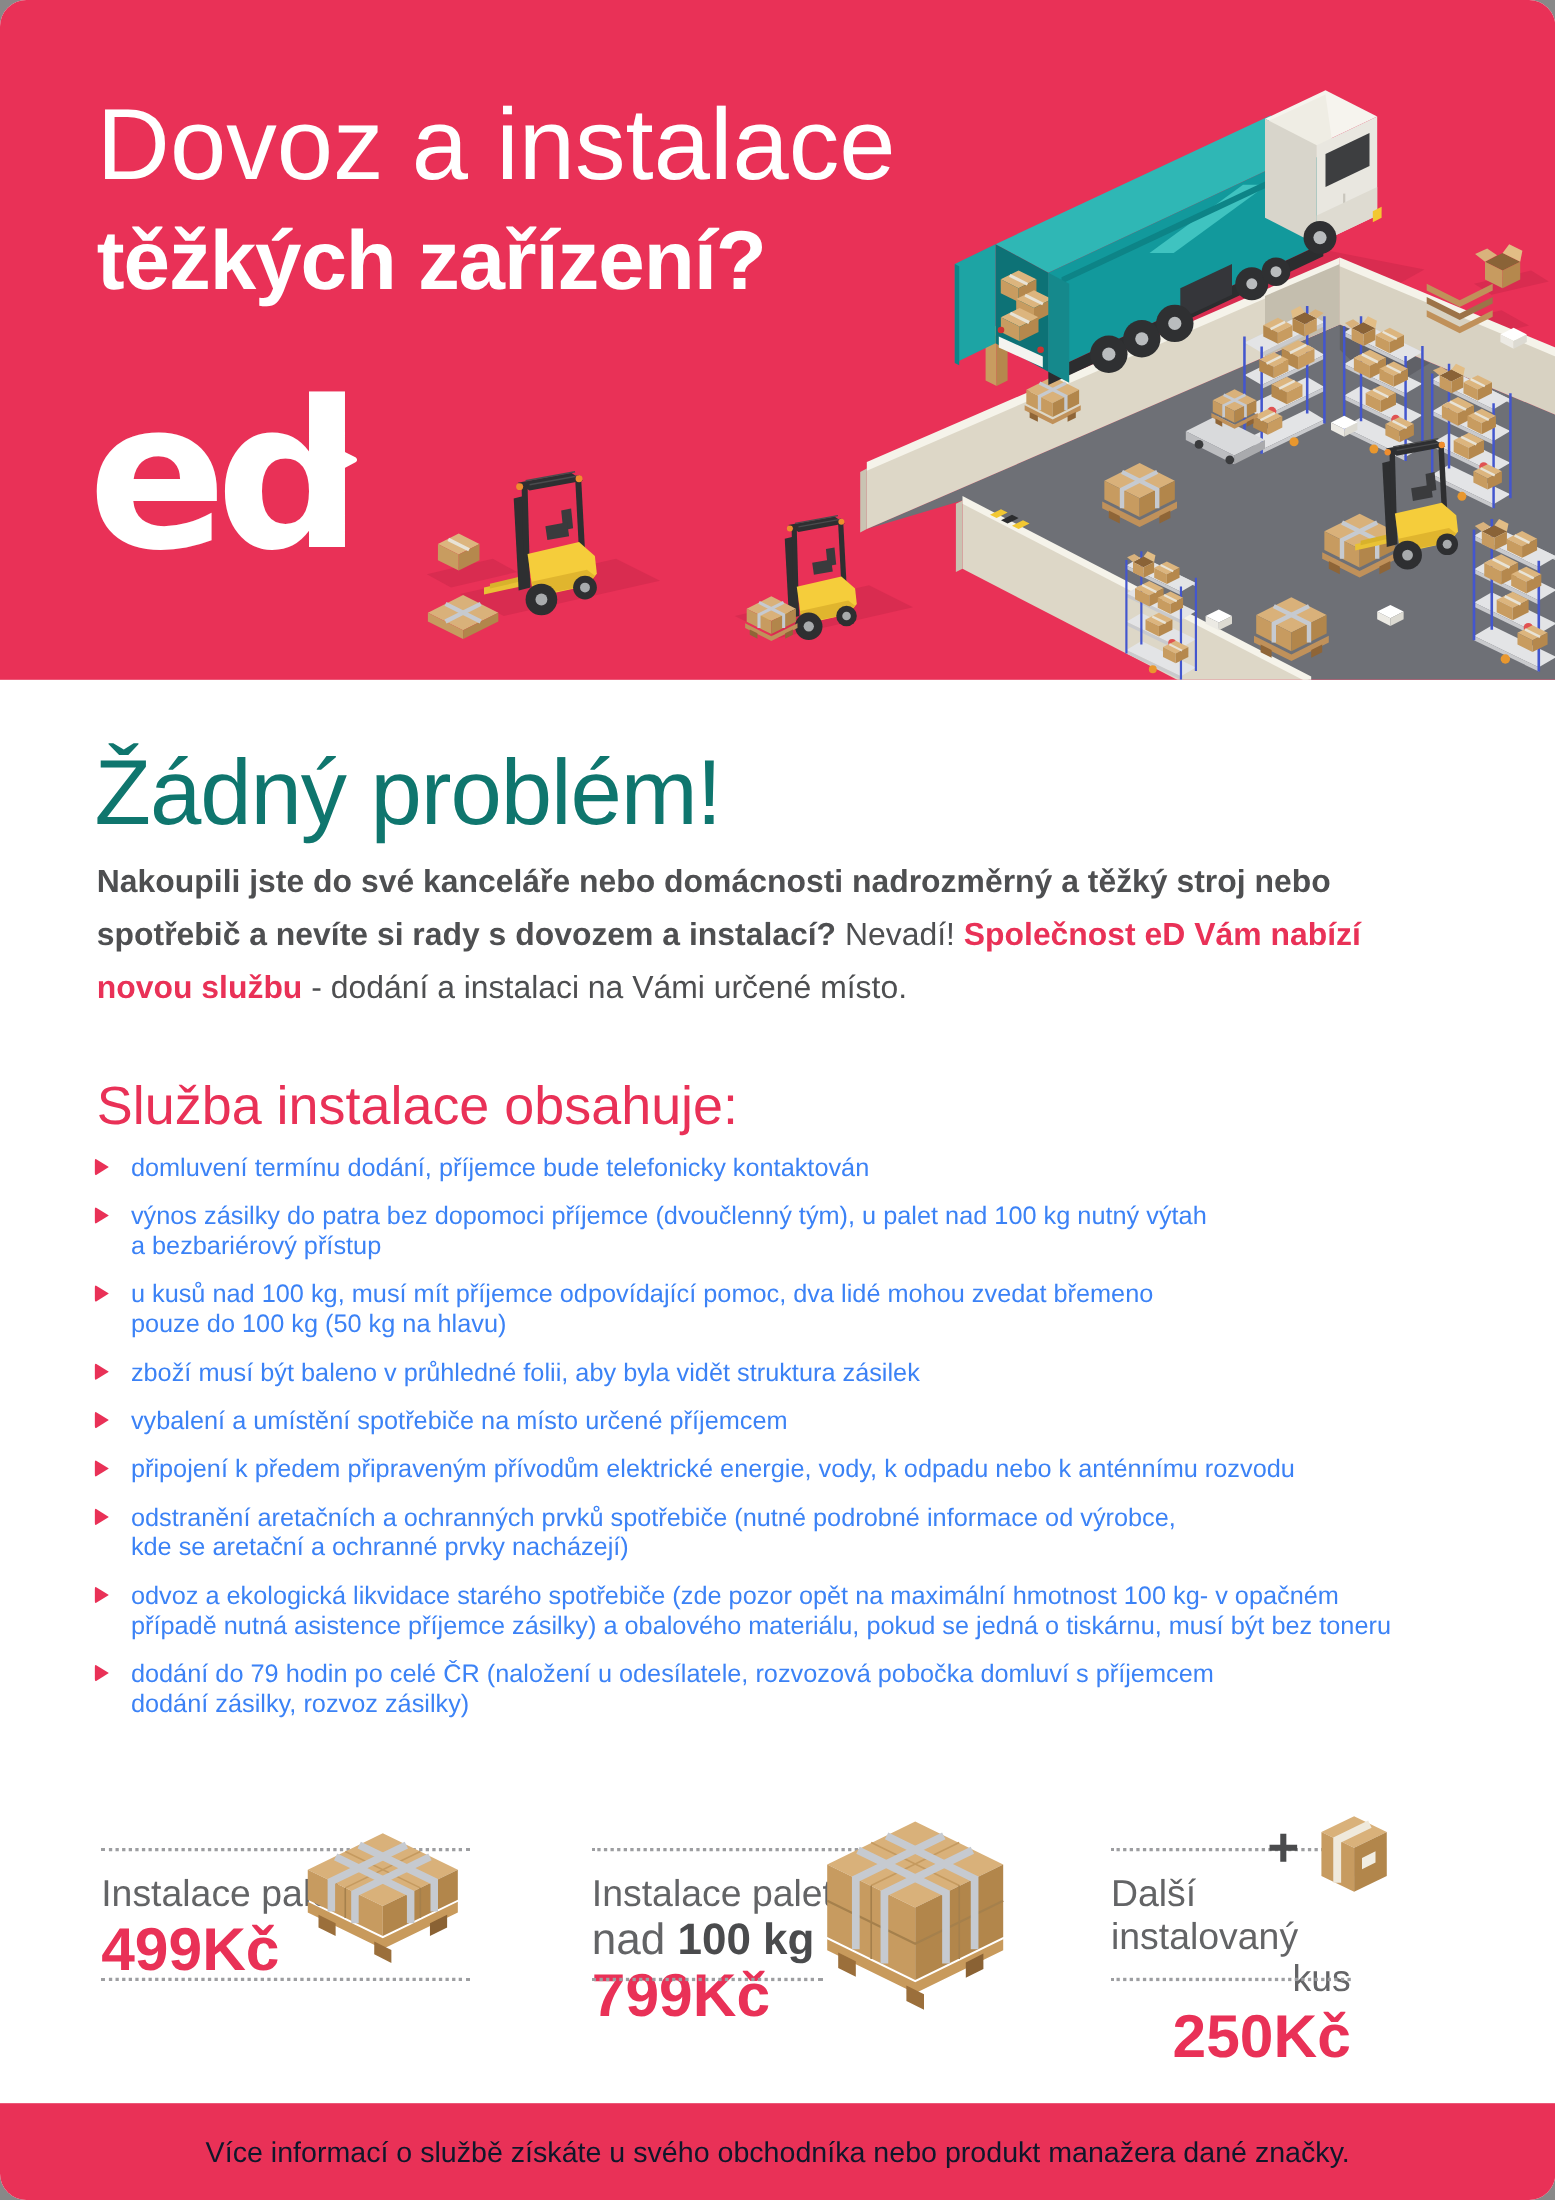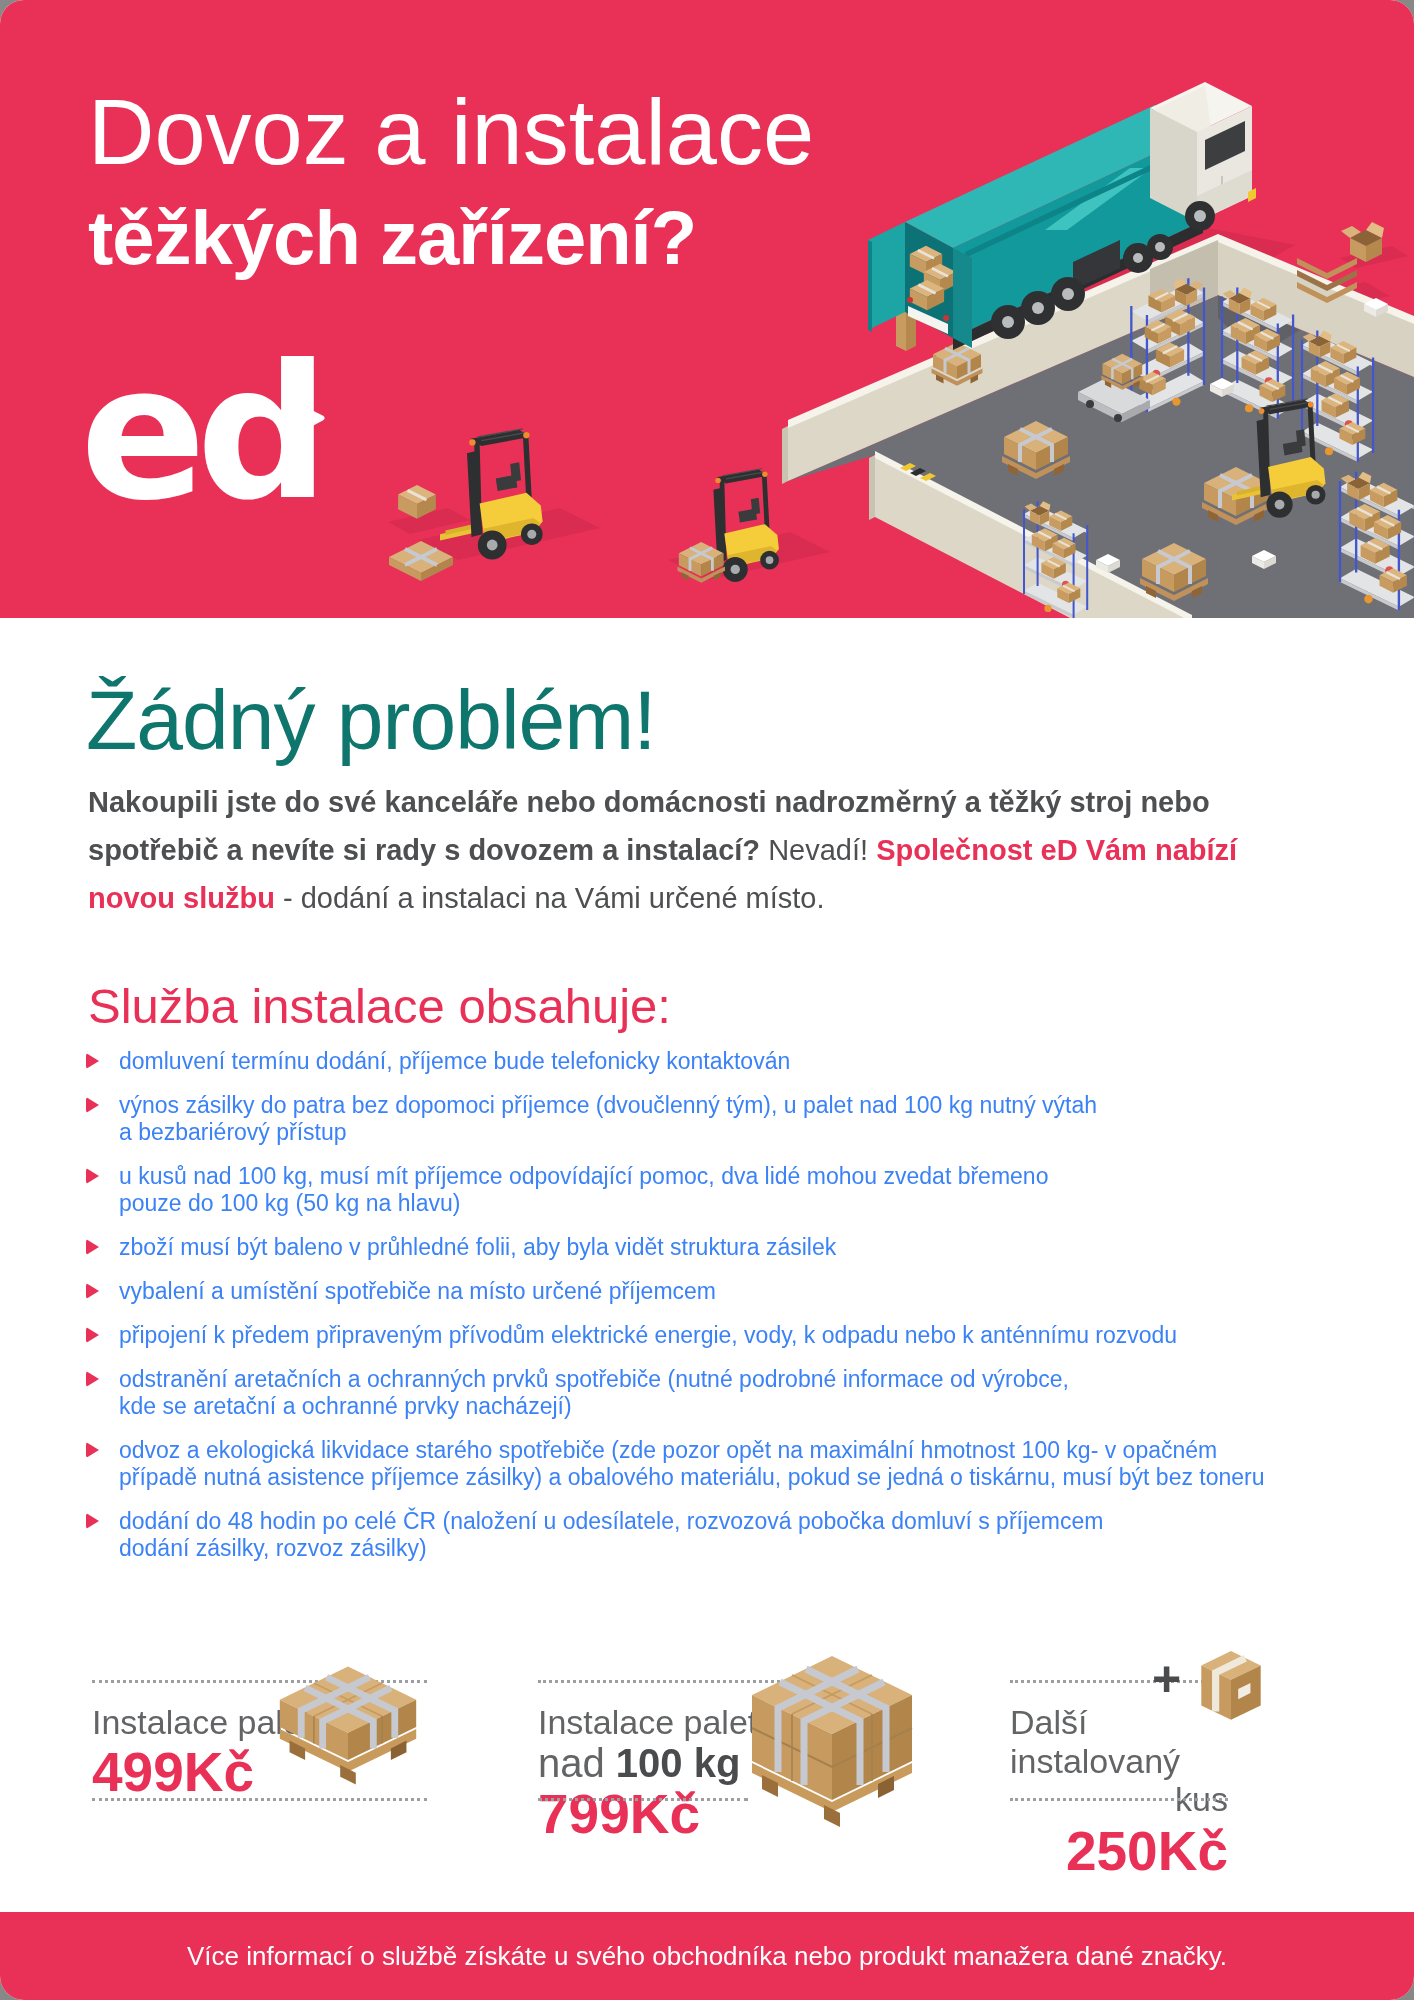--- a/index.html
+++ b/index.html
@@ -44,21 +44,21 @@
   .kus-row{margin-top:0px;text-align:right;}
   .kus{font-size:34px;color:#636466;}
   .price-inline{font-size:55px;font-weight:700;color:#e93157;}
   .plus{position:absolute;left:1152px;top:1650px;font-size:50px;font-weight:700;color:#4a4b4d;z-index:2;}
   .pal1{position:absolute;left:272px;top:1660px;z-index:2;}
   .pal2{position:absolute;left:744px;top:1650px;z-index:2;}
   .box3{position:absolute;left:1196px;top:1646px;z-index:2;}
   
   .footer{position:absolute;left:0;top:1912px;width:1414px;height:88px;background:#e93157;
           display:flex;align-items:center;justify-content:center;}
-  .footer span{color:#ffffff;font-size:26px;}
+  .footer span{color:#0f172a;font-size:26px;}
 </style>
 </head>
 <body>
 
 <div class="page">
 
   <header class="hero">
     <svg class="hero-art" viewBox="0 0 1414 618" xmlns="http://www.w3.org/2000/svg">
       <defs>
 
@@ -350,21 +350,21 @@
 a bezbariérový přístup</span></li>
     <li><span class="arrow"></span><span class="svc-text">u kusů nad 100 kg, musí mít příjemce odpovídající pomoc, dva lidé mohou zvedat břemeno
 pouze do 100 kg (50 kg na hlavu)</span></li>
     <li><span class="arrow"></span><span class="svc-text">zboží musí být baleno v průhledné folii, aby byla vidět struktura zásilek</span></li>
     <li><span class="arrow"></span><span class="svc-text">vybalení a umístění spotřebiče na místo určené příjemcem</span></li>
     <li><span class="arrow"></span><span class="svc-text">připojení k předem připraveným přívodům elektrické energie, vody, k odpadu nebo k anténnímu rozvodu</span></li>
     <li><span class="arrow"></span><span class="svc-text">odstranění aretačních a ochranných prvků spotřebiče (nutné podrobné informace od výrobce,
 kde se aretační a ochranné prvky nacházejí)</span></li>
     <li><span class="arrow"></span><span class="svc-text">odvoz a ekologická likvidace starého spotřebiče (zde pozor opět na maximální hmotnost 100 kg- v opačném
 případě nutná asistence příjemce zásilky) a obalového materiálu, pokud se jedná o tiskárnu, musí být bez toneru</span></li>
-    <li><span class="arrow"></span><span class="svc-text">dodání do 48 hodin po celé ČR (naložení u odesílatele, rozvozová pobočka domluví s příjemcem
+    <li><span class="arrow"></span><span class="svc-text">dodání do 79 hodin po celé ČR (naložení u odesílatele, rozvozová pobočka domluví s příjemcem
 dodání zásilky, rozvoz zásilky)</span></li>
   </ul>
 
   <div class="card c1">
     <div class="card-title">Instalace palet</div>
     <div class="price">499Kč</div>
   </div>
   <div class="card c2">
     <div class="card-title">Instalace palet</div>
     <div class="card-mid"><span>nad </span><b>100 kg</b></div>

